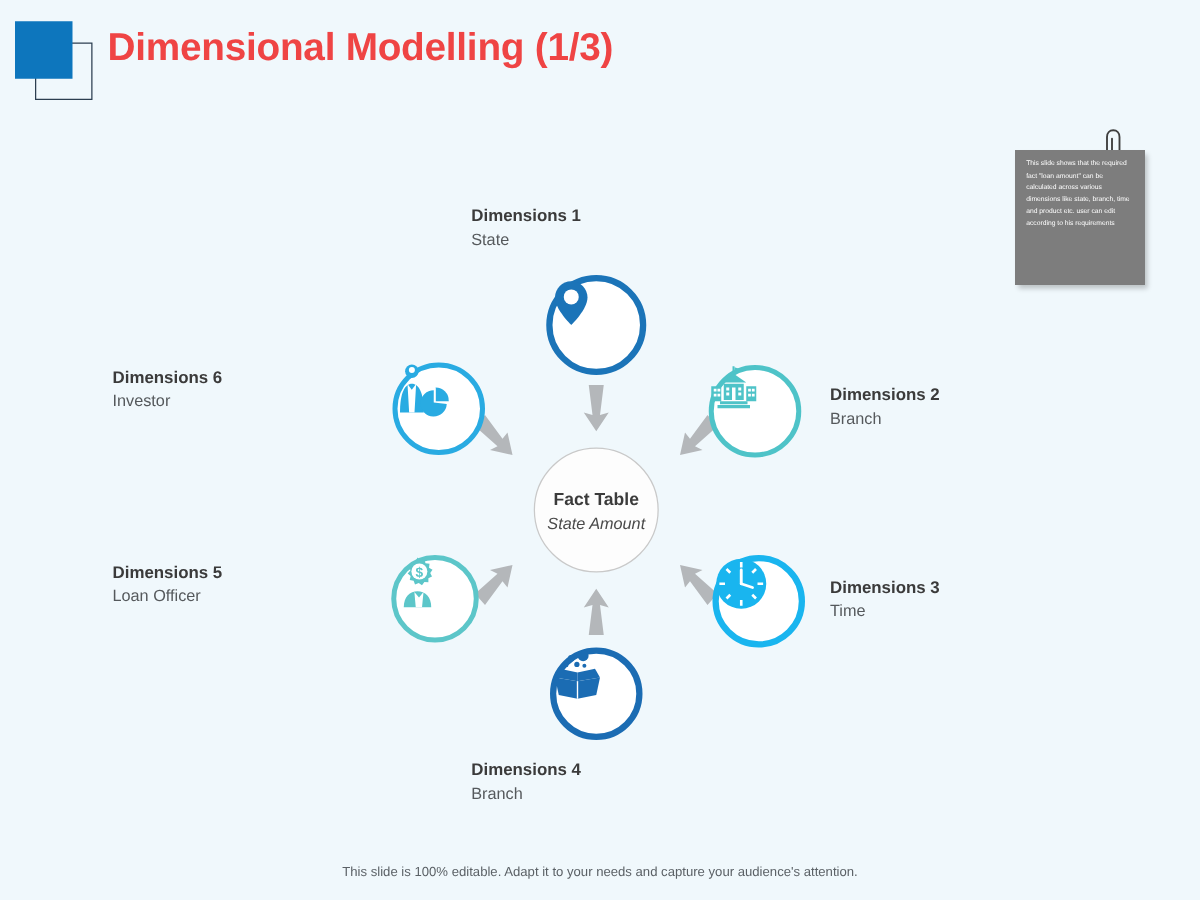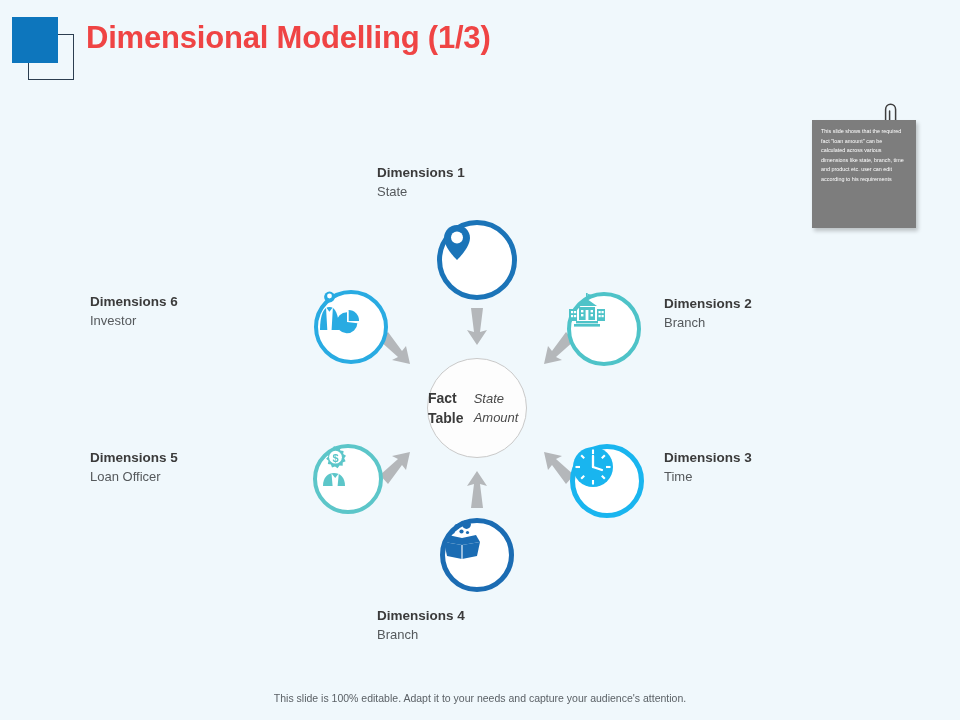--- a/index.html
+++ b/index.html
@@ -112,33 +112,33 @@
     color: #3b3b3b;
     line-height: 19px;
   }
   .node-label .lbl-sub {
     font-size: 13px;
     color: #55595c;
     line-height: 19px;
   }
   .lbl-center { text-align: left; }
   .lbl-right  { text-align: left; }
-  .lbl-left   { text-align: left; }
+  .lbl-left   { text-align: left; margin-top: 12px; }
 
   
   .fact-table {
     position: absolute;
     left: 427px; top: 258px;
     width: 100px; height: 100px;
     border-radius: 50%;
     background: #fdfdfd;
     border: 1.6px solid #c9c9c9;
     box-sizing: border-box;
     display: flex;
-    flex-direction: row;
+    flex-direction: column;
     align-items: center;
     justify-content: center;
   }
   .fact-title {
     font-size: 14px;
     font-weight: bold;
     color: #3b3b3b;
     line-height: 20px;
   }
   .fact-sub {

